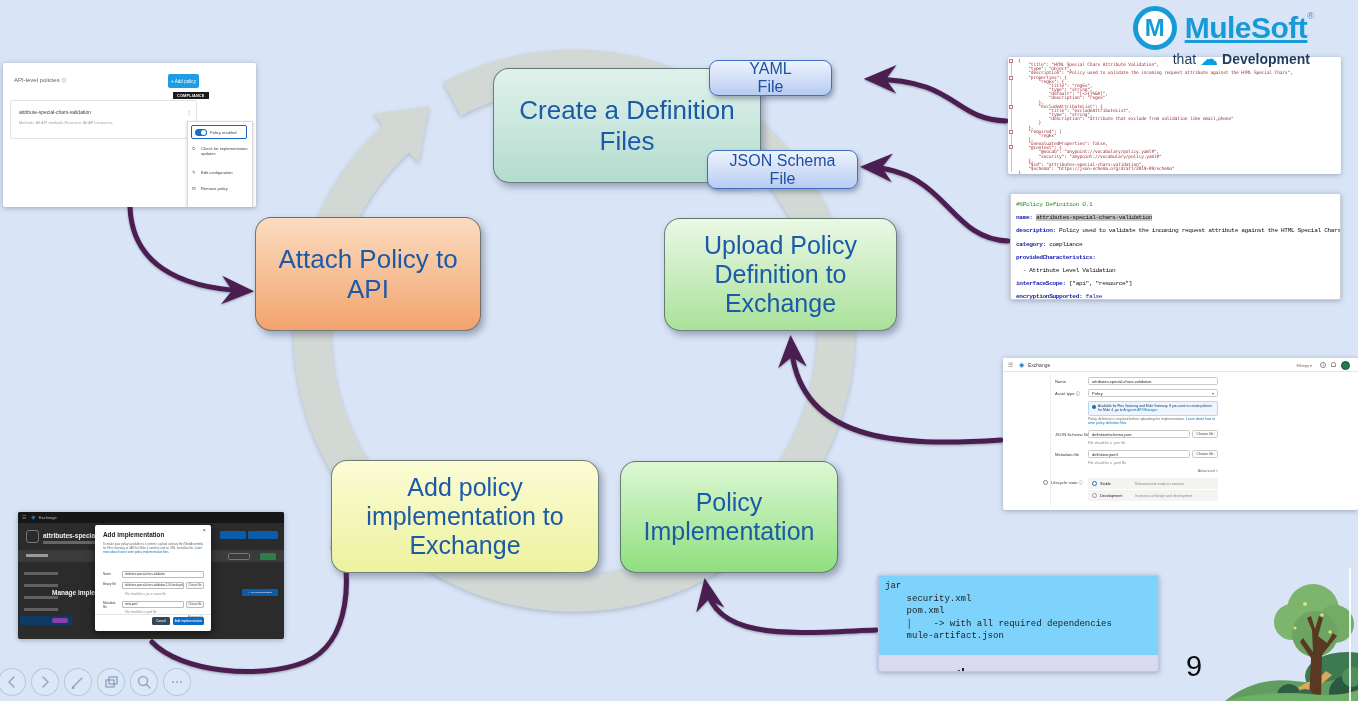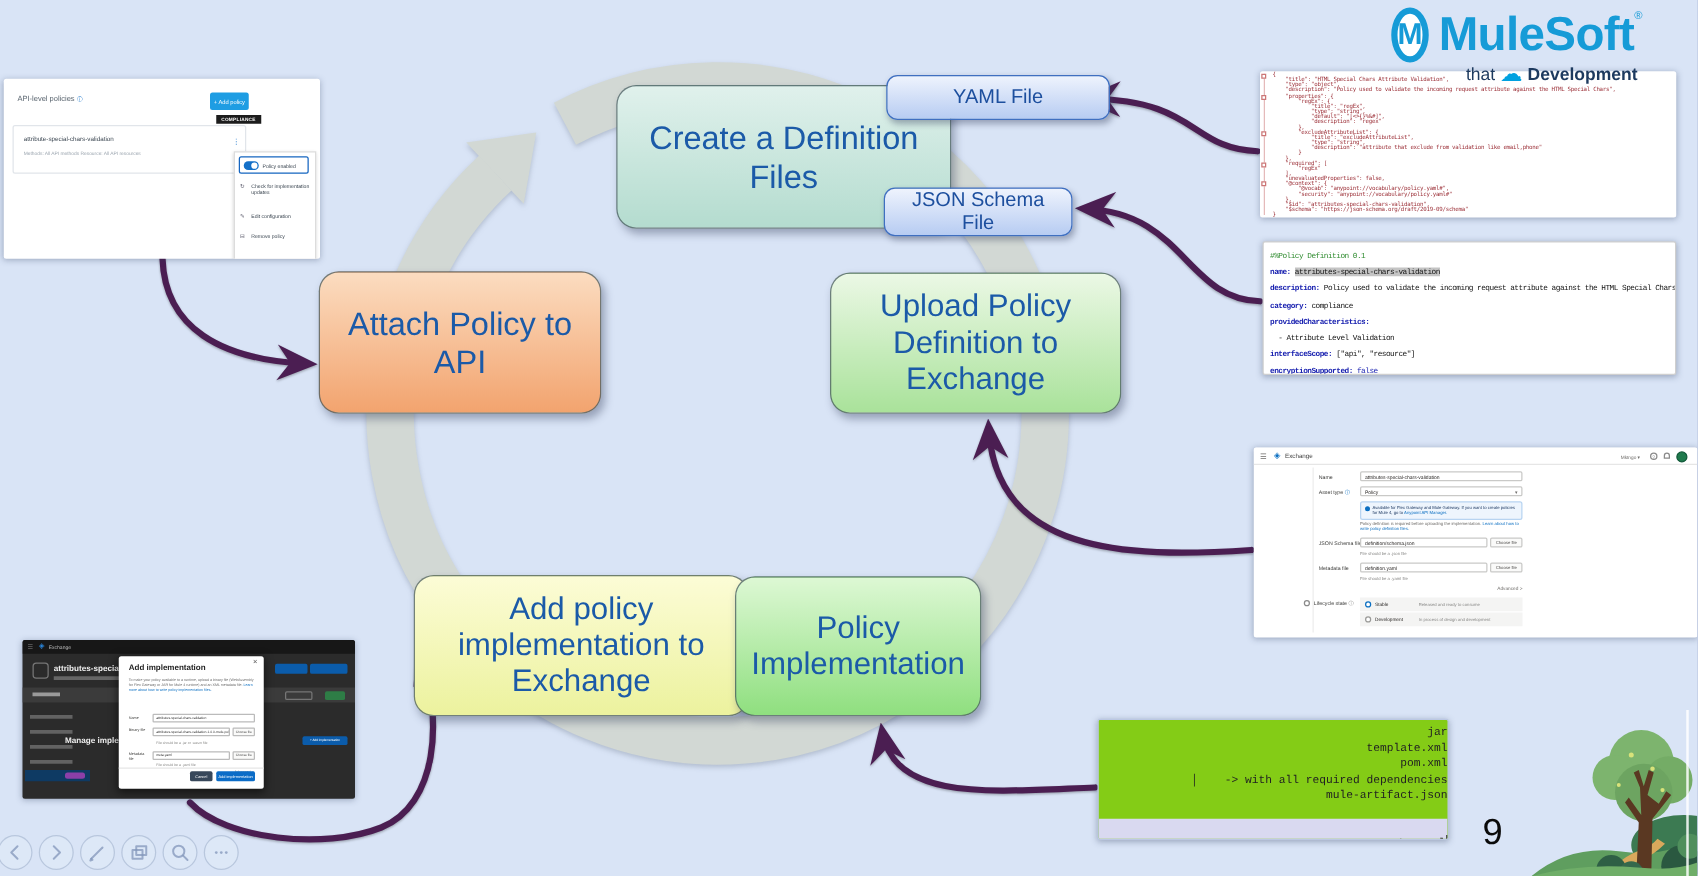--- a/index.html
+++ b/index.html
@@ -90,21 +90,21 @@
   .x-radio-row{position:absolute;left:85px;width:130px;height:11px;background:#f4f4f3;display:flex;align-items:center;
                padding-left:4px;box-sizing:border-box;gap:3px;}
   .radio{width:5px;height:5px;border-radius:50%;border:0.9px solid #9a9a98;box-sizing:border-box;background:#fff;flex:0 0 auto;}
   .radio.sel{border:1.6px solid #0b6fc2;}
   .x-radio-name{font-size:3.8px;color:#2b2826;width:32px;}
   .x-radio-desc{font-size:3.4px;color:#8a8a88;}
   .x-lc-icon{position:absolute;left:40px;width:5px;height:5px;border:0.9px solid #8a8a8a;border-radius:50%;box-sizing:border-box;}
   .x-divider{position:absolute;left:47px;top:16px;bottom:4px;width:1px;background:#ededed;}
 
   
-  .jar{background:#84cc16;border:1px solid #bcc8e4;text-align:right;}
+  .jar{background:#7dd3fc;border:1px solid #bcc8e4;}
   .jar-line{font-family:"Liberation Mono",monospace;font-size:9px;line-height:12.5px;white-space:pre;color:#222;}
   .jar-cursor-row{background:#d9d9f0;}
   .cursor{display:inline-block;width:1.5px;height:10px;background:#222;vertical-align:-1.5px;}
 
   
   .dark{background:#2b2b2b;}
   .d-top{position:absolute;left:0;top:0;right:0;height:11px;background:#171717;}
   .d-burger{position:absolute;left:4px;top:2px;font-size:5px;color:#888;}
   .d-mark{position:absolute;left:13px;top:2px;font-size:6px;color:#2a84d8;line-height:7px;}
   .d-app{position:absolute;left:21px;top:3px;font-size:4px;color:#bbb;}
@@ -144,21 +144,21 @@
   .player{position:absolute;left:-2px;top:668px;display:flex;gap:5px;z-index:9;}
   .pbtn{width:28px;height:28px;border-radius:50%;border:1.4px solid rgba(140,160,190,.45);
         background:rgba(235,243,252,.25);display:flex;align-items:center;justify-content:center;box-sizing:border-box;}
   .pbtn svg{stroke:rgba(130,150,185,.75);fill:none;stroke-width:1.6;stroke-linecap:round;stroke-linejoin:round;}
 
   .pagenum{position:absolute;left:1186px;top:650px;font-size:29px;color:#0a0a0a;z-index:8;}
   .logo{position:absolute;left:1118px;top:6px;width:196px;z-index:8;}
   .logo-row{display:flex;align-items:center;gap:8px;justify-content:flex-end;}
   .logo-mark{width:44px;height:44px;border-radius:50%;border:5px solid #169bd7;background:#fff;color:#169bd7;
              font-weight:bold;font-size:24px;display:flex;align-items:center;justify-content:center;box-sizing:border-box;}
-  .logo-brand{font-size:38px;font-weight:bold;color:#169bd7;letter-spacing:-0.5px;}
+  .logo-brand{font-size:30px;font-weight:bold;color:#169bd7;letter-spacing:-0.5px;text-decoration:underline;}
   .logo-reg{font-size:9px;color:#169bd7;vertical-align:top;}
   .logo-sub{display:flex;align-items:center;gap:4px;justify-content:flex-end;margin-top:1px;
             font-size:14px;color:#1d3a5f;padding-right:4px;}
   .cloud{color:#00a1e0;font-size:18px;line-height:14px;}
   .edge-line{position:absolute;left:1349px;top:568px;width:2px;height:133px;background:rgba(255,255,255,.85);z-index:8;}
 </style>
 </head>
 <body>
 
 <div id="stage">
@@ -192,26 +192,26 @@
       <div><span class="logo-brand">MuleSoft</span><span class="logo-reg">®</span></div>
     </div>
     <div class="logo-sub">
       <span>that</span>
       <span class="cloud">☁</span>
       <span style="font-weight:bold">Development</span>
     </div>
   </div>
 
   <div class="box bx-create" style="left:493px;top:68px;width:268px;height:115px">Create a Definition Files</div>
-  <div class="filebox" style="left:709px;top:60px;width:179px;height:36px;padding:0 30px">YAML File</div>
+  <div class="filebox" style="left:709px;top:60px;width:123px;height:36px;padding:0 30px">YAML File</div>
   <div class="filebox" style="left:707px;top:150px;width:151px;height:39px;padding:0 18px">JSON Schema File</div>
   <div class="box bx-attach" style="left:255px;top:217px;width:226px;height:114px">Attach Policy to API</div>
   <div class="box bx-upload" style="left:664px;top:218px;width:233px;height:113px">Upload Policy Definition to Exchange</div>
   <div class="box bx-addimp" style="left:331px;top:460px;width:268px;height:113px">Add policy implementation to Exchange</div>
-  <div class="box bx-polimp" style="left:588px;top:461px;width:197px;height:112px">Policy Implementation</div>
+  <div class="box bx-polimp" style="left:620px;top:461px;width:218px;height:112px">Policy Implementation</div>
 
   <div class="shot" style="left:3px;top:63px;width:253px;height:144px">
     <span class="ap-title"><span>API-level policies</span><span class="ap-info">ⓘ</span></span>
     <div class="ap-add">+ Add policy</div>
     <div class="ap-badge">COMPLIANCE</div>
     <div class="ap-card">
       <div class="ap-card-title">attribute-special-chars-validation</div>
       <div class="ap-card-meta">Methods: All API methods    Resource: All API resources</div>
       <span class="ap-kebab">⋮</span>
     </div>
@@ -331,21 +331,21 @@
     <div class="x-radio-row" style="top:132px">
       <span class="radio"></span>
       <span class="x-radio-name">Development</span>
       <span class="x-radio-desc">In process of design and development</span>
     </div>
   </div>
 
   <div class="shot jar" style="left:878px;top:575px;width:281px;height:97px">
     <div style="position:absolute;left:6px;top:4px;right:0">
         <div class="jar-line">jar</div>
-        <div class="jar-line">    template.xml</div>
+        <div class="jar-line">    security.xml</div>
         <div class="jar-line">    pom.xml</div>
         <div class="jar-line">    │    -&gt; with all required dependencies</div>
         <div class="jar-line">    mule-artifact.json</div>
         <div class="jar-line"></div>
       </div>
     <div class="jar-line jar-cursor-row" style="position:absolute;left:0;right:0;top:79px;padding-left:2px">
       <span>meta.yaml</span><span class="cursor"></span>
     </div>
   </div>
 

